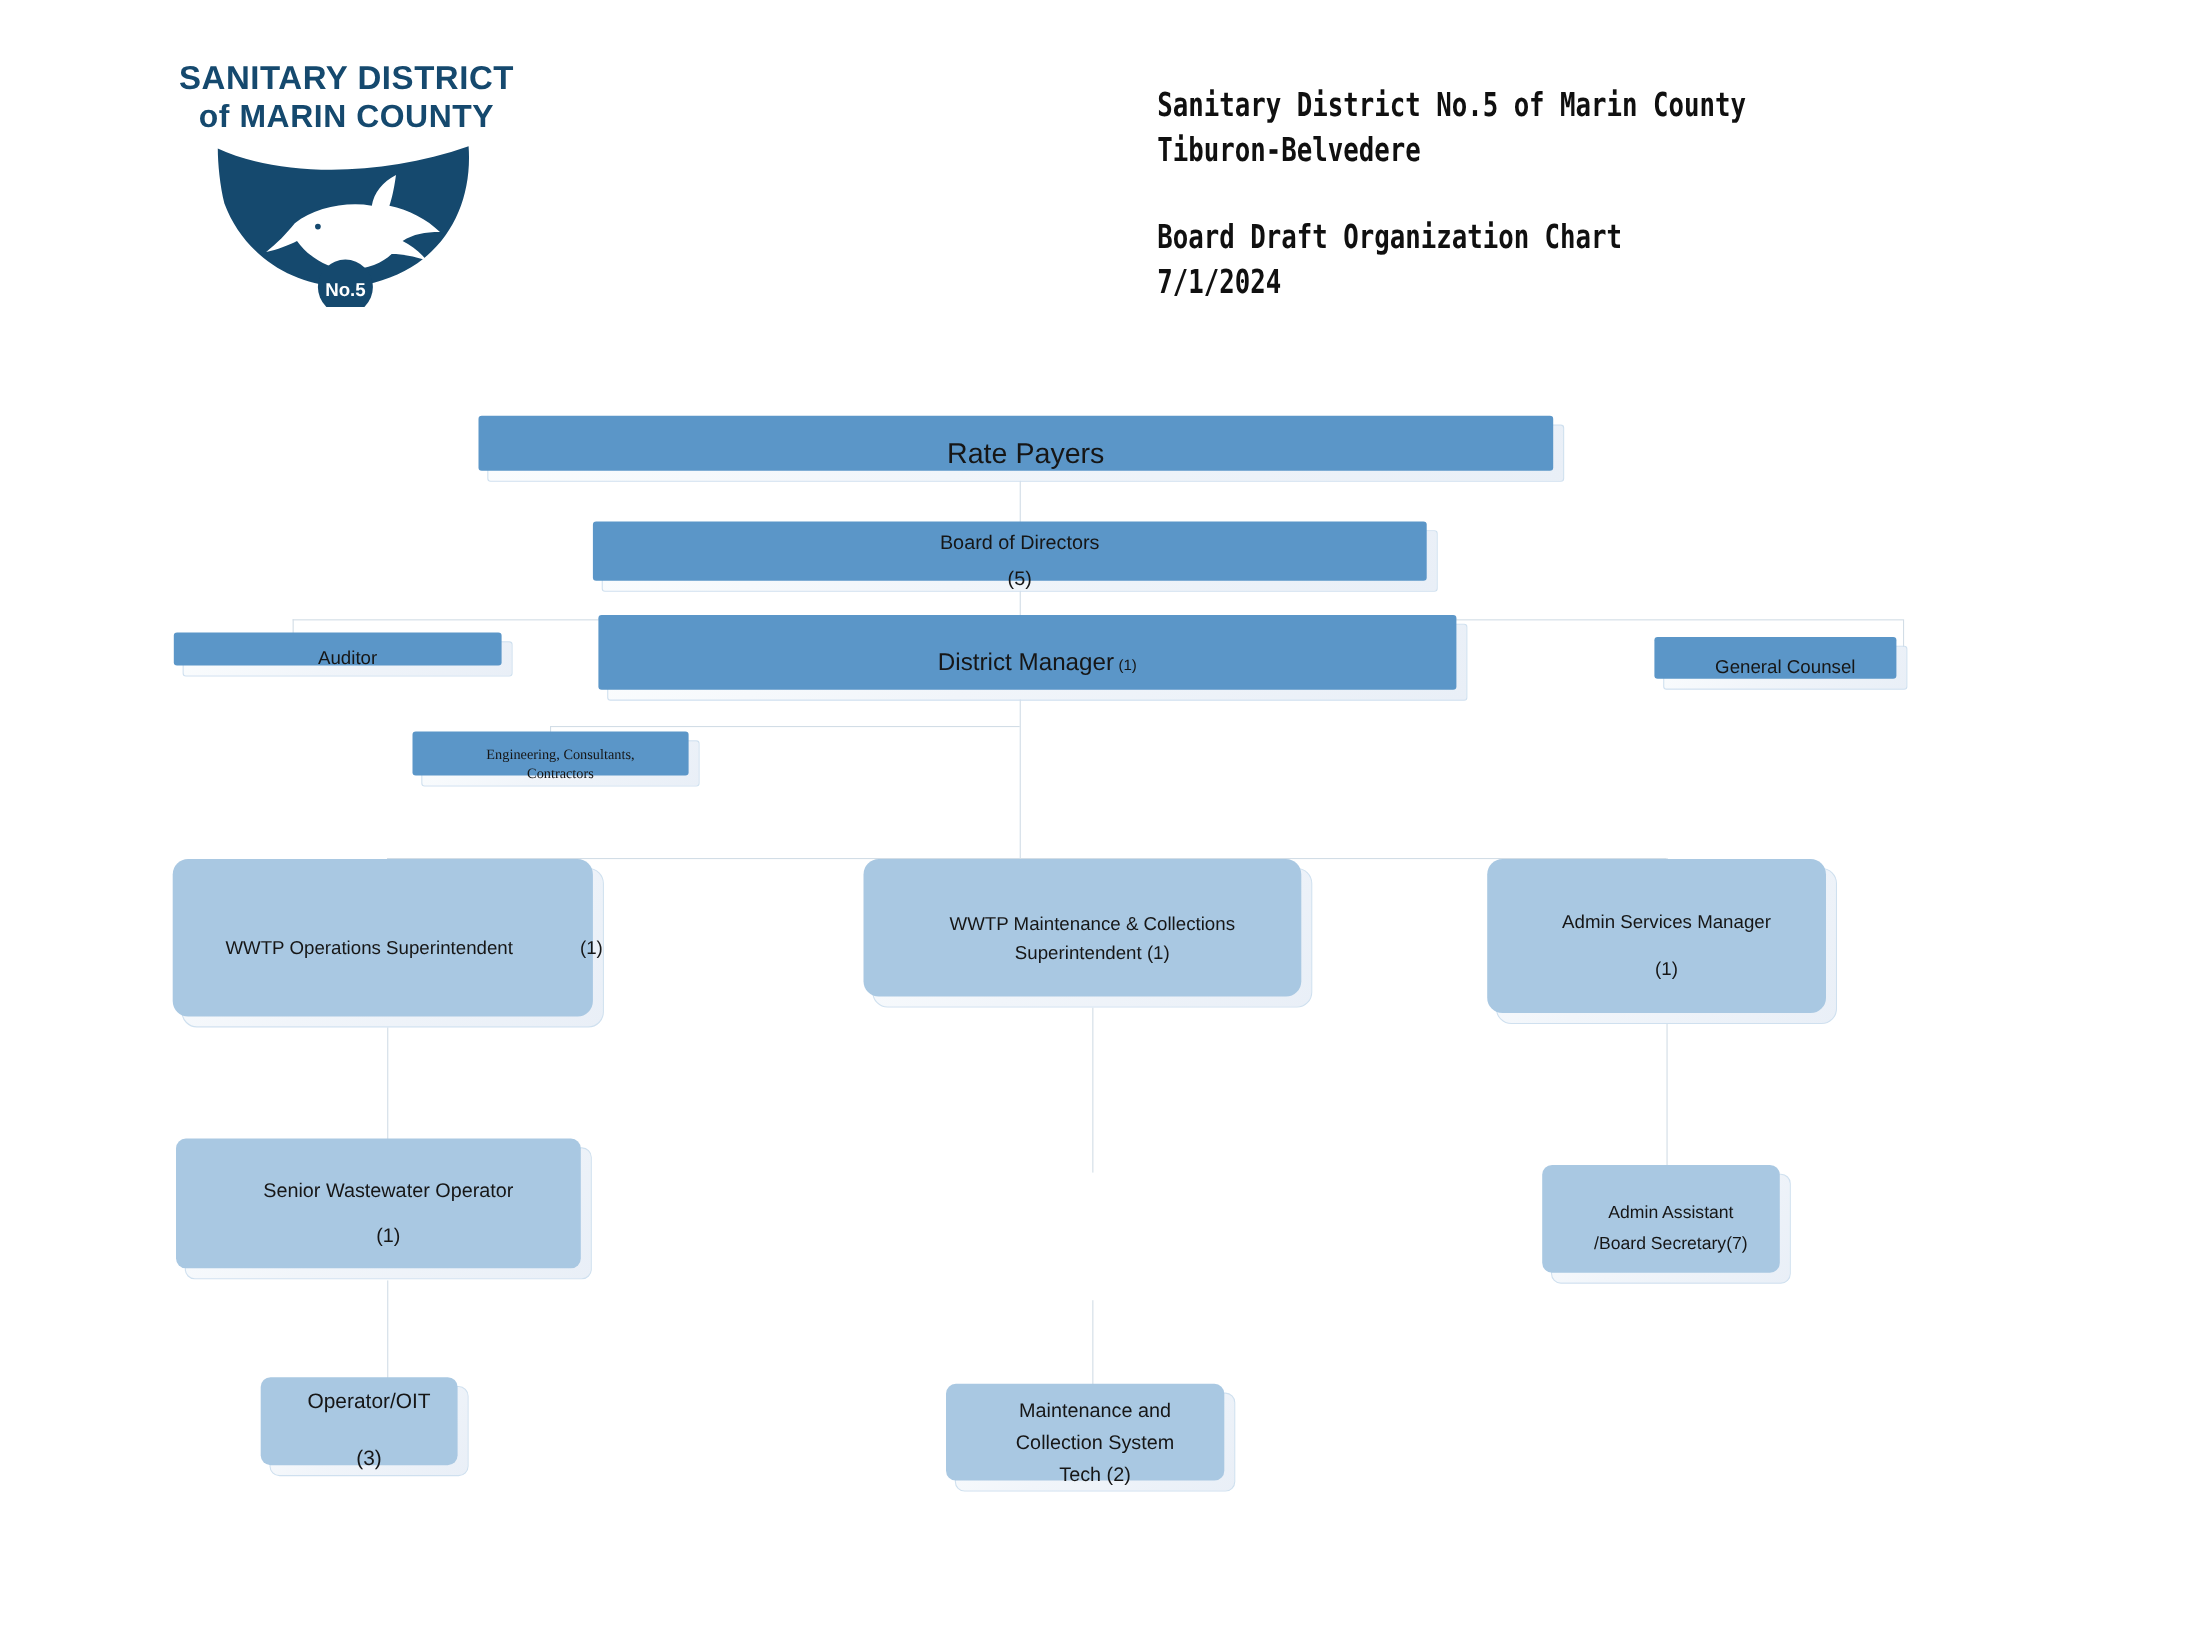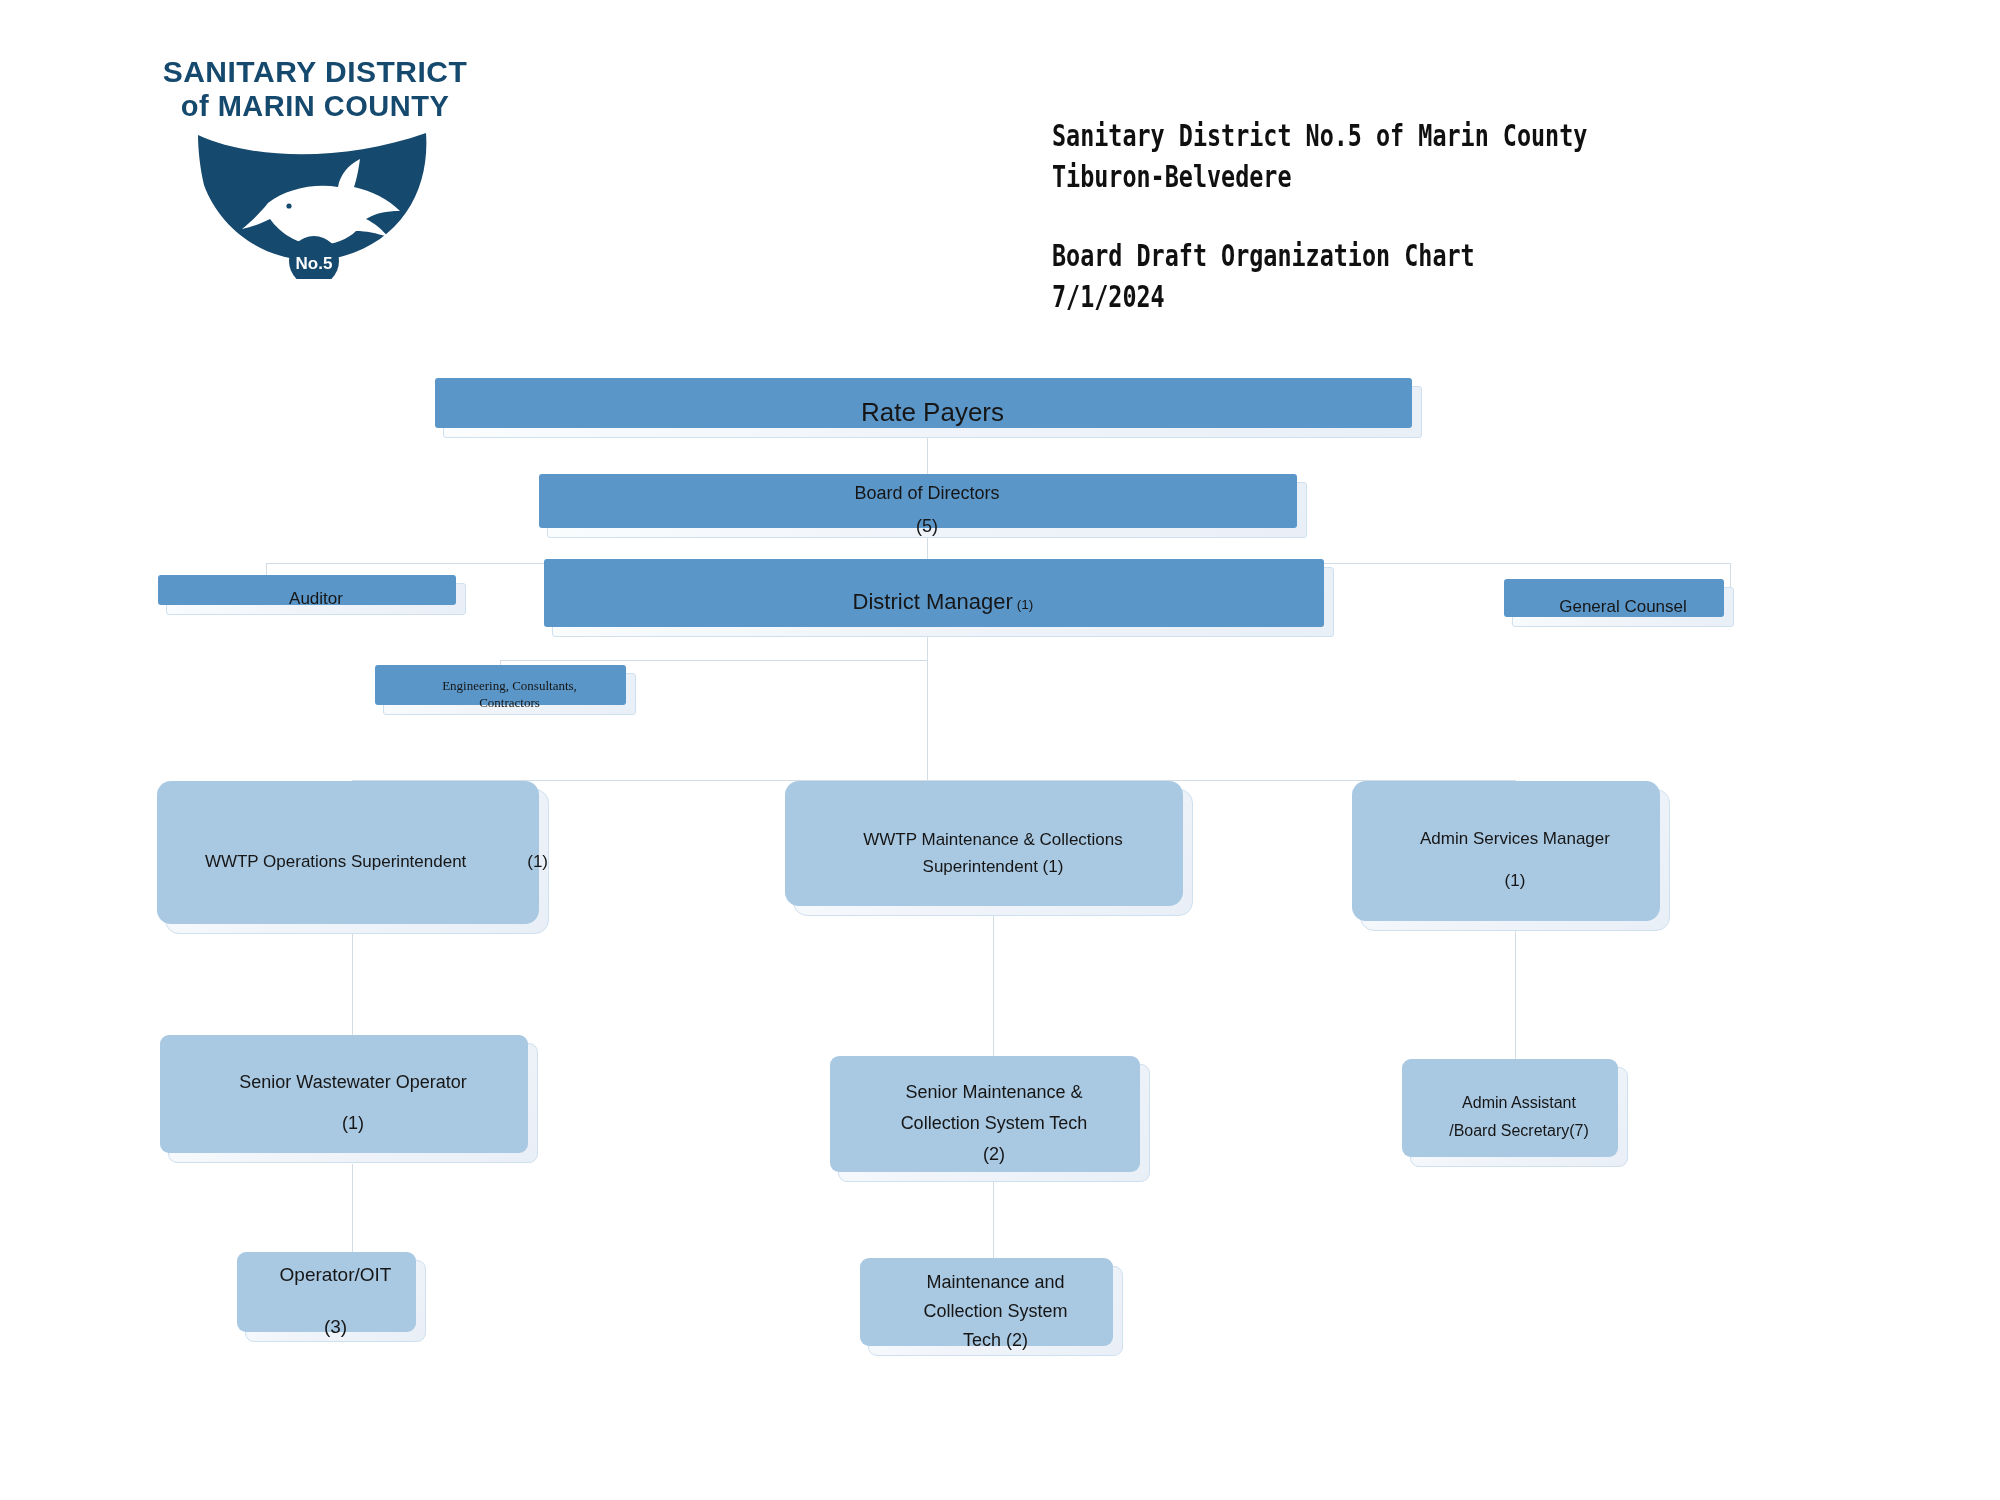--- a/index.html
+++ b/index.html
@@ -16,21 +16,21 @@
   .logo-wrap{position:absolute;left:155px;top:55px;width:320px;height:230px;}
   .logo-line{
     color:#15496e;font-weight:bold;letter-spacing:.5px;
     text-align:center;font-family:"Liberation Sans","DejaVu Sans",sans-serif;
   }
   .logo-l1{font-size:30px;line-height:34px;}
   .logo-l2{font-size:29px;line-height:34px;}
   .logo-shield{position:relative;width:250px;height:140px;margin:6px auto 0;}
 
   
-  .header-block{position:absolute;left:1052px;top:75px;width:760px;margin-top:40px;}
+  .header-block{position:absolute;left:1052px;top:75px;width:760px;}
   .hdr{
     font-family:"DejaVu Sans Mono","Liberation Mono",monospace;
     font-weight:bold;color:#101010;
     transform:scaleX(.78);transform-origin:left center;
     white-space:nowrap;
   }
   .hdr-1{font-size:30px;line-height:41px;}
   .hdr-gap{height:38px;}
 
   
@@ -163,25 +163,20 @@
   <div class="node rnd soft" style="left:1360px;top:789px;width:310px;height:142px;font-size:17px;flex-direction:column;justify-content:center;gap:22px;">
     <span class="txt">Admin Services Manager</span>
     <span class="cnt">(1)</span>
   </div>
 
   <div class="node rnd-sm soft" style="left:168px;top:1043px;width:370px;height:120px;font-size:18px;flex-direction:column;justify-content:center;gap:20px;">
     <span class="txt">Senior Wastewater Operator</span>
     <span class="cnt">(1)</span>
   </div>
 
-  <div class="node rnd-sm soft" style="left:838px;top:1064px;width:312px;height:118px;font-size:18px;flex-direction:column;justify-content:center;line-height:31px;">
-    <span class="txt">Senior Maintenance &amp;</span>
-    <span class="txt">Collection System Tech</span>
-    <span class="cnt">(2)</span>
-  </div>
 
   <div class="node rnd-sm soft" style="left:1410px;top:1067px;width:218px;height:100px;font-size:16px;flex-direction:column;justify-content:center;line-height:28px;">
     <span class="txt">Admin Assistant</span>
     <span class="txt">/Board Secretary(7)</span>
   </div>
 
   <div class="node rnd-sm soft" style="left:245px;top:1260px;width:181px;height:82px;font-size:19px;flex-direction:column;justify-content:center;gap:30px;">
     <span class="txt">Operator/OIT</span>
     <span class="cnt">(3)</span>
   </div>

